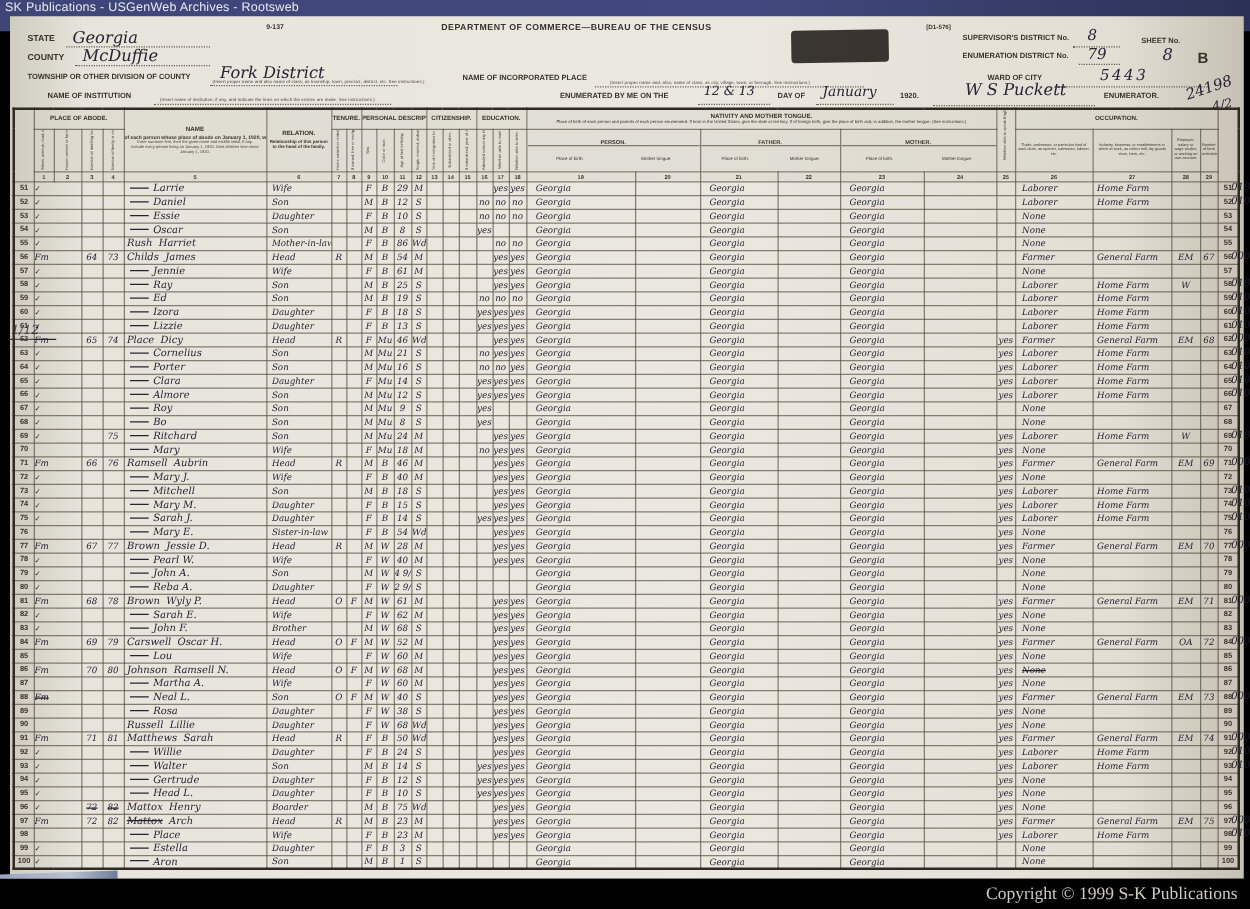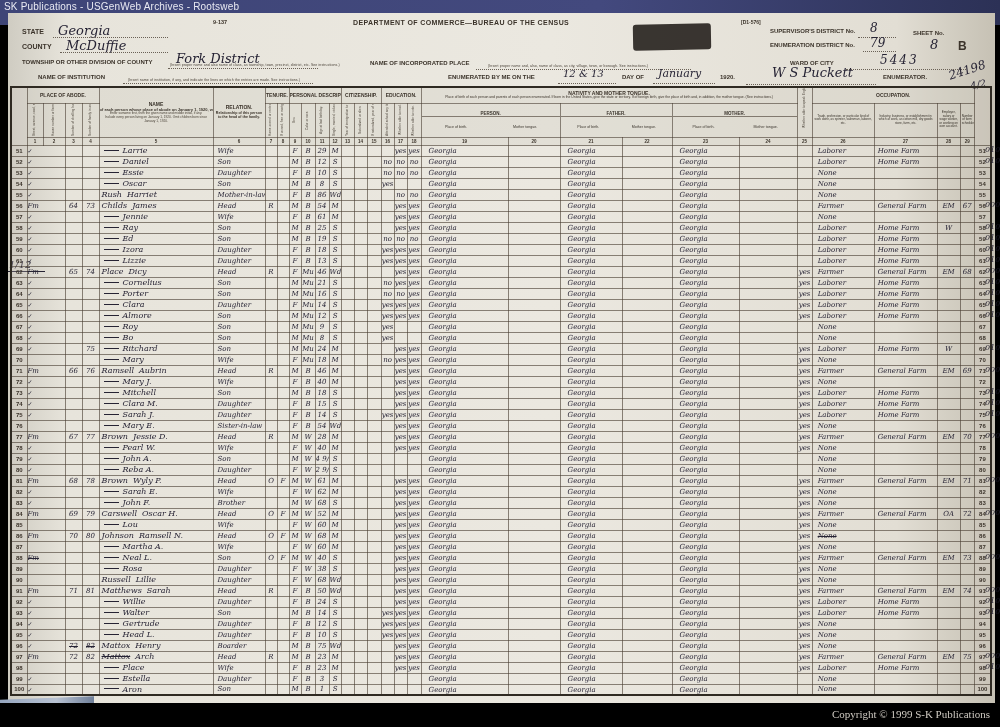--- a/index.html
+++ b/index.html
@@ -2,21 +2,21 @@
 <html><head>
 <meta charset="utf-8">
 <style>
   html,body{margin:0;padding:0;width:1000px;height:727px;overflow:hidden;background:#000;}
   body{font-family:"Liberation Sans",sans-serif;position:relative;}
   [data-name]{box-sizing:border-box;}
 
   
   .titlebar{position:absolute;top:0;left:0;width:1000px;height:25px;background:linear-gradient(90deg,#3e4577,#43497e 60%,#2c3156);color:#e8e9f2;font-size:10px;line-height:13px;padding-left:4px;letter-spacing:.2px;}
   .footer{position:absolute;left:0;top:703px;width:1000px;height:24px;background:#000;}
-  .copyright{position:absolute;right:10px;top:5px;color:#cfcac2;font-size:11px;font-family:"Liberation Serif",serif;}
+  .copyright{position:absolute;right:10px;top:5px;color:#cfcac2;font-size:14px;font-family:"Liberation Serif",serif;}
   .wedge{position:absolute;left:0;top:698px;width:94px;height:14px;background:linear-gradient(90deg,#96a6bf,#b8c2d2 60%,#6f7f99);transform:skewY(-2deg);}
 
   
   .paper{position:absolute;top:13px;left:8px;width:987px;height:690px;
     background:linear-gradient(90deg,#cfccc2,#e7e4db 6%,#ebe8e0 55%,#e2ded4 90%,#c6c1b4);
     color:#3a342c;}
   .smudge{position:absolute;left:625px;top:11px;width:78px;height:26px;background:rgba(18,14,10,.82);border-radius:3px;transform:rotate(-1deg);}
   .hw{font-family:"DejaVu Serif",serif;font-style:italic;color:#262334;}
   .pl{font-weight:bold;color:#3b332a;}
   .bl{display:inline-block;border-bottom:1px dotted #6a6156;height:9px;vertical-align:bottom;}
@@ -1027,21 +1027,21 @@
             <td data-name="cell-industry"><span style="padding-left:3px" class="hw">Home Farm</span></td>
             <td class="cen" data-name="cell-employer-class"><span class="hw "></span></td>
             <td class="cen" data-name="cell-farm-schedule"><span class="hw "></span></td>
             <td class="rn" data-name="cell-line-number-right">73</td>
           </tr>
           <tr data-name="table-row">
             <td class="rn" data-name="cell-line-number">74</td>
             <td data-name="cell-abode-mark" colspan="2"><span class="tick">✓</span></td>
             <td class="cen" data-name="cell-dwelling-number"><span class="hw "></span></td>
             <td class="cen" data-name="cell-family-number"><span class="hw "></span></td>
-            <td class="namecell" data-name="cell-name"><span class="dash"></span><span class="hw gn">Clara M.</span></td>
+            <td class="namecell" data-name="cell-name"><span class="dash"></span><span class="hw gn">Mary M.</span></td>
             <td class="relcell" data-name="cell-relation"><span class="hw ">Daughter</span></td>
             <td class="cen" data-name="cell-home-owned-rented"><span class="hw "></span></td>
             <td class="cen" data-name="cell-free-mortgaged"><span class="hw "></span></td>
             <td class="cen" data-name="cell-sex"><span class="hw ">F</span></td>
             <td class="cen" data-name="cell-color-race"><span class="hw ">B</span></td>
             <td class="cen" data-name="cell-age"><span class="hw ">15</span></td>
             <td class="cen" data-name="cell-marital-status"><span class="hw ">S</span></td>
             <td class="cen" data-name="cell-immigration-year"></td>
             <td class="cen" data-name="cell-naturalized"></td>
             <td class="cen" data-name="cell-naturalization-year"></td>

